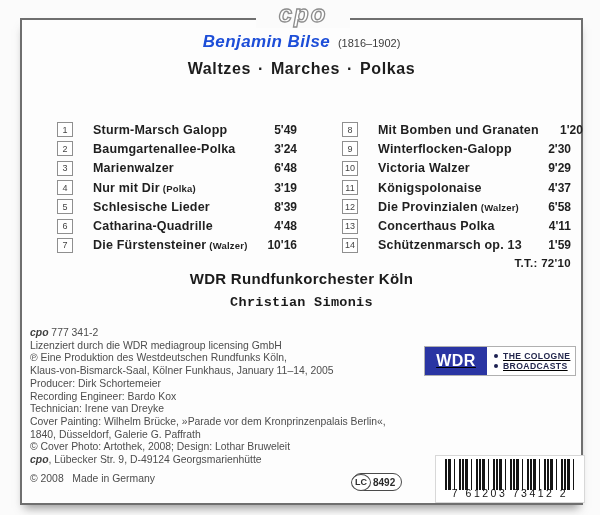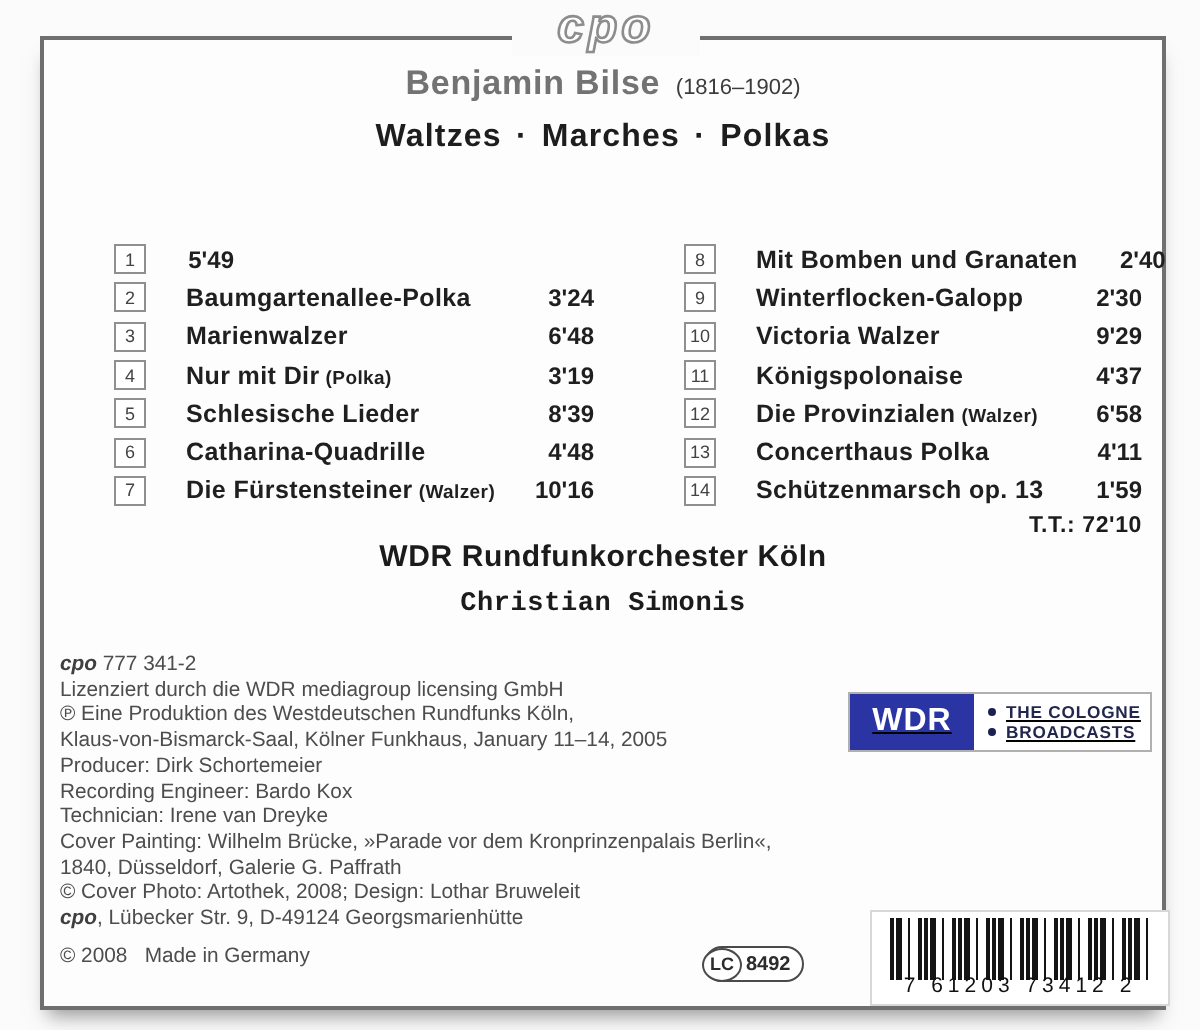--- a/index.html
+++ b/index.html
@@ -21,21 +21,21 @@
   }
   
   .frame{
     position:absolute;left:20px;top:18px;width:559px;height:483px;
     border:2px solid #6f6f6f;background:#fdfdfd;z-index:1;
     box-shadow:0 7px 9px -4px rgba(70,70,70,.55);
   }
   
   .header{position:absolute;top:12px;left:0;width:100%;text-align:center;color:#222;}
   .composer-line{font-size:17px;}
-  .composer{font-weight:bold;letter-spacing:.4px;color:#737373;}
+  .composer{font-weight:bold;letter-spacing:.4px;color:#1d4ed8;font-style:italic;}
   .dates{font-size:11px;font-weight:normal;color:#3c3c3c;margin-left:3px;}
   .subtitle{margin-top:8px;font-size:16px;font-weight:bold;letter-spacing:.6px;word-spacing:2px;color:#1d1d1d;}
   
   .tracklist{position:absolute;top:100px;}
   .tracklist.left{left:35px;width:240px;}
   .tracklist.right{left:320px;right:10px;width:229px;}
   .track-row{display:flex;align-items:center;height:19.3px;}
   .tnum{
     width:14px;height:13px;flex:0 0 14px;border:1px solid #8f8f8f;
     font-size:9px;color:#444;display:flex;align-items:center;justify-content:center;
@@ -117,20 +117,21 @@
       <div class="composer-line">
         <span class="composer">Benjamin Bilse</span>
         <span class="dates">(1816–1902)</span>
       </div>
       <div class="subtitle">Waltzes · Marches · Polkas</div>
     </div>
 
     <div class="tracklist left" id="tracks-left">
         <div class="track-row">
           <span class="tnum">1</span>
+          <span class="ttitle">Sturm-Marsch Galopp</span>
           <span class="ttime">5'49</span>
         </div>
         <div class="track-row">
           <span class="tnum">2</span>
           <span class="ttitle">Baumgartenallee-Polka</span>
           <span class="ttime">3'24</span>
         </div>
         <div class="track-row">
           <span class="tnum">3</span>
           <span class="ttitle">Marienwalzer</span>
@@ -154,21 +155,21 @@
         <div class="track-row">
           <span class="tnum">7</span>
           <span class="ttitle">Die Fürstensteiner<span class="tsub">(Walzer)</span></span>
           <span class="ttime">10'16</span>
         </div>
       </div>
     <div class="tracklist right" id="tracks-right">
         <div class="track-row">
           <span class="tnum">8</span>
           <span class="ttitle">Mit Bomben und Granaten</span>
-          <span class="ttime">2'40</span>
+          <span class="ttime">1'20</span>
         </div>
         <div class="track-row">
           <span class="tnum">9</span>
           <span class="ttitle">Winterflocken-Galopp</span>
           <span class="ttime">2'30</span>
         </div>
         <div class="track-row">
           <span class="tnum">10</span>
           <span class="ttitle">Victoria Walzer</span>
           <span class="ttime">9'29</span>

